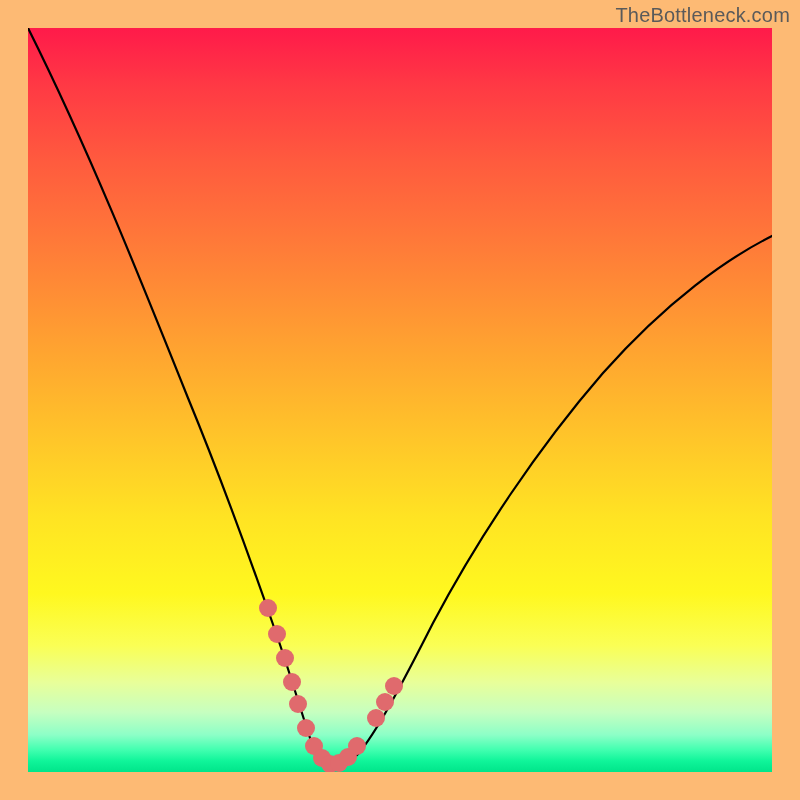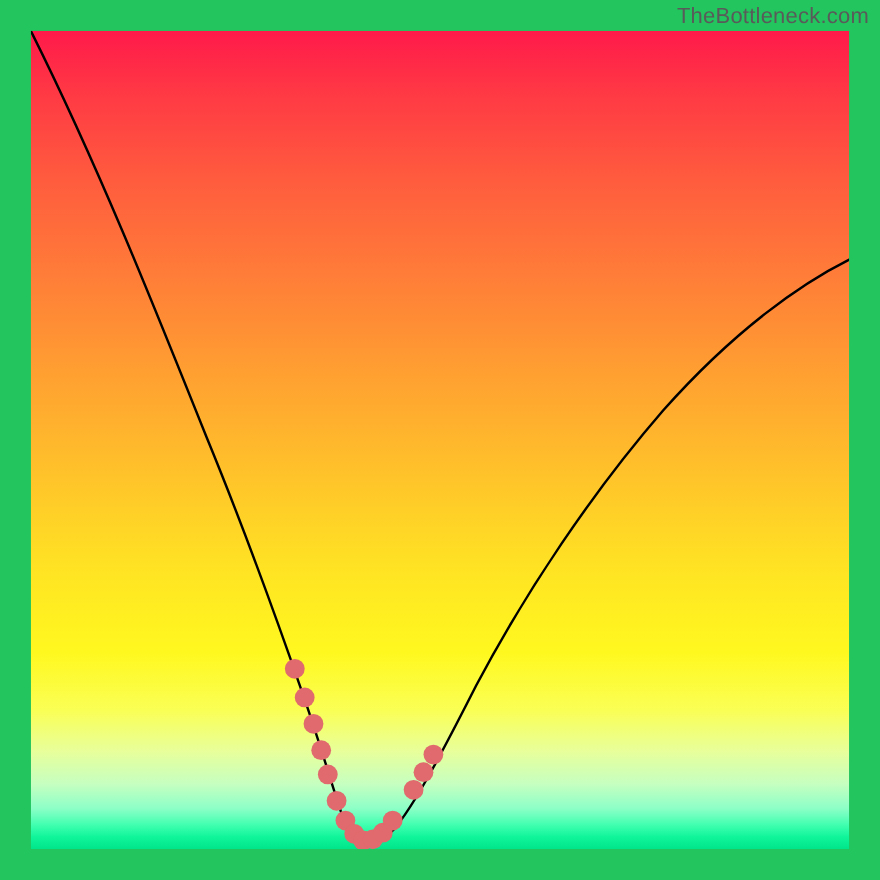--- a/index.html
+++ b/index.html
@@ -10,21 +10,21 @@
     background: #000;
     overflow: hidden;
     font-family: Arial, Helvetica, sans-serif;
   }
   .frame {
     position: absolute;
     top: 0;
     left: 0;
     width: 800px;
     height: 800px;
-    background: #22c55e;
+    background: #fdba74;
   }
   .plot {
     position: absolute;
     top: 28px;
     left: 28px;
     width: 744px;
     height: 744px;
     overflow: hidden;
   }
   .gradient {

